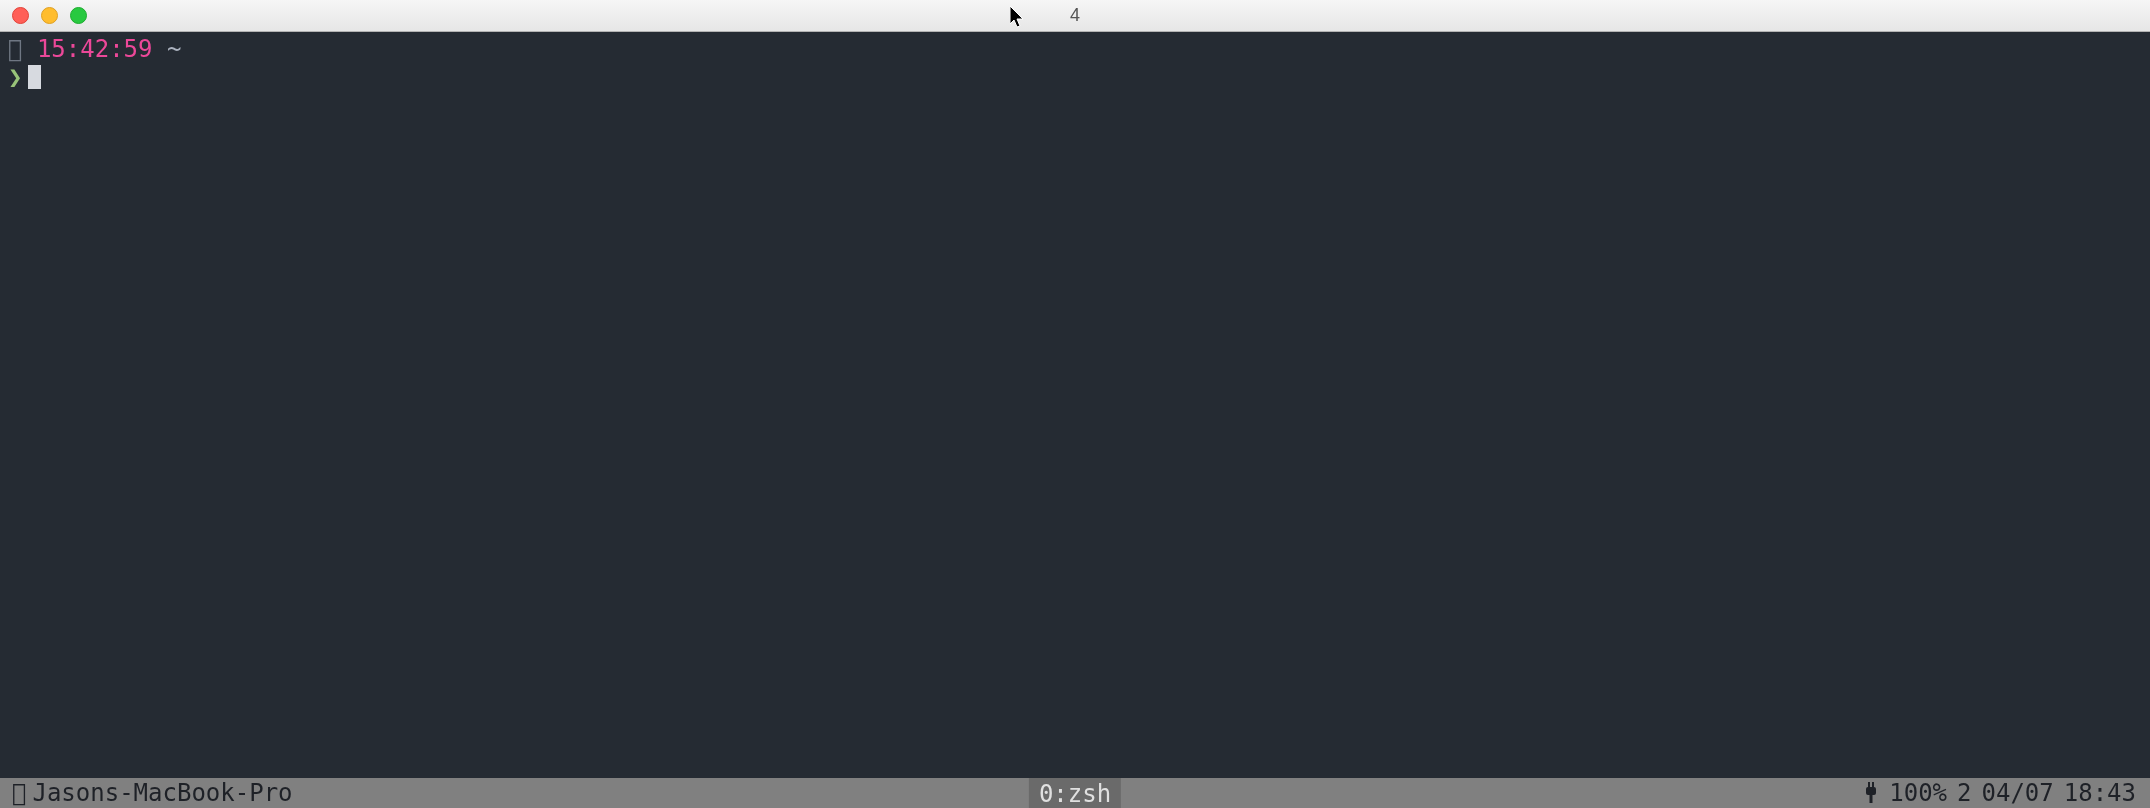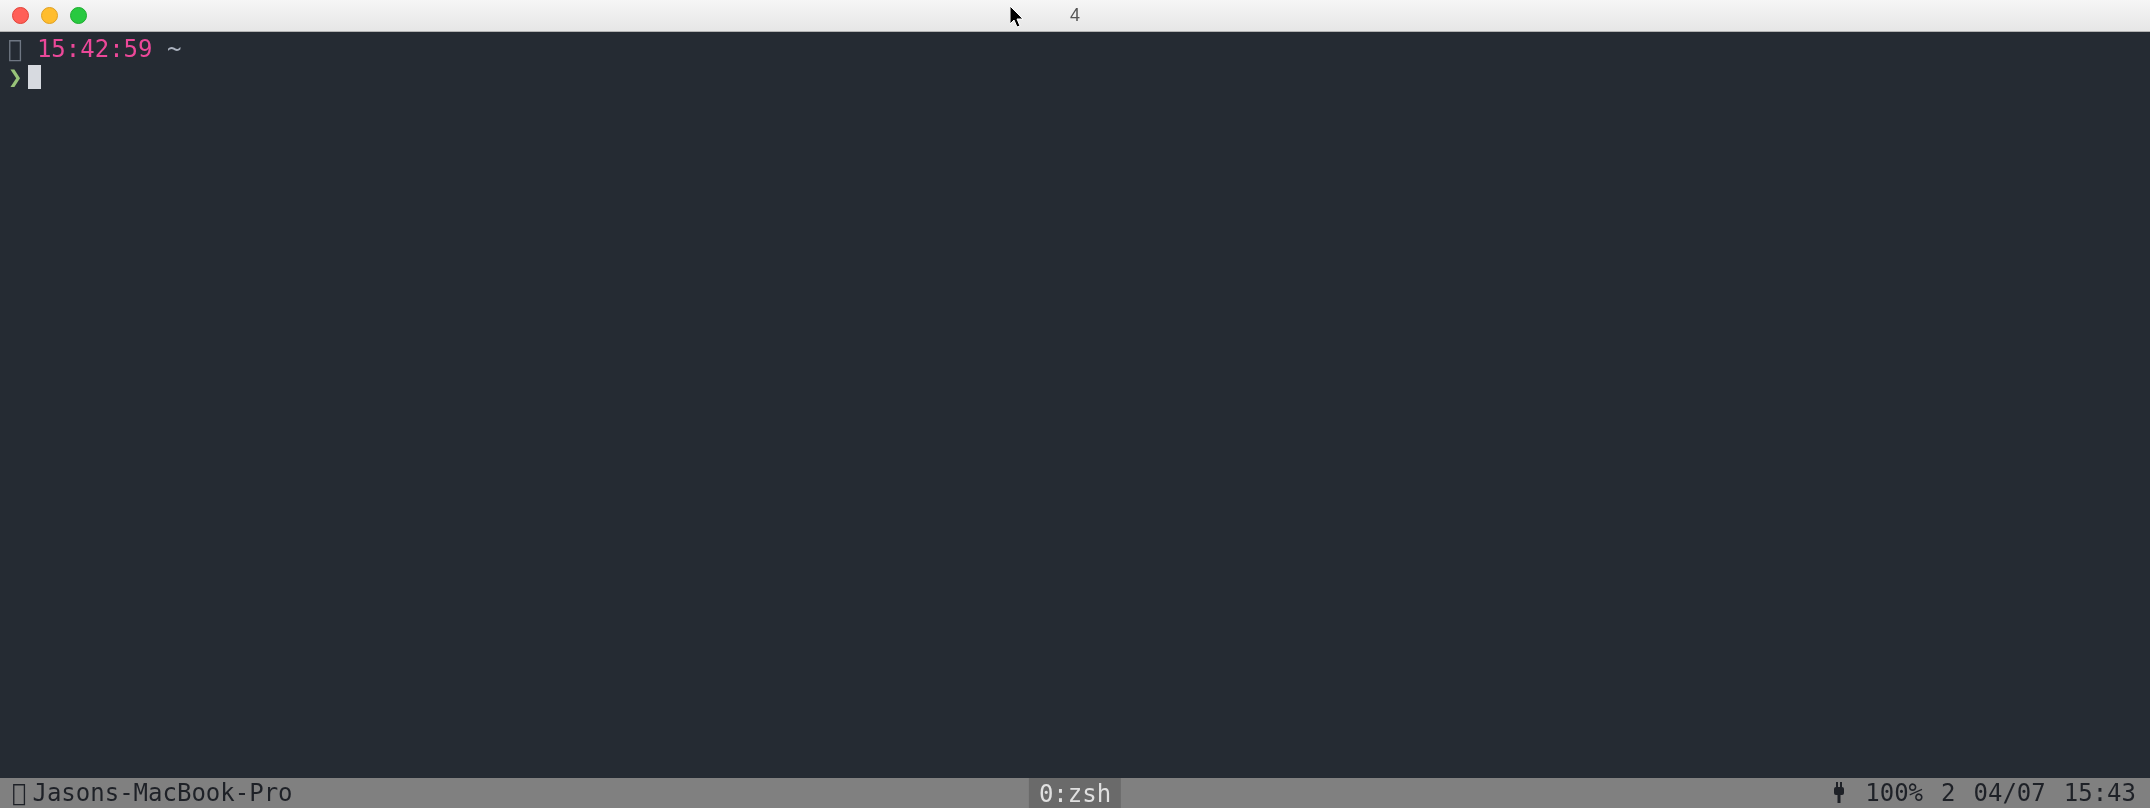--- a/index.html
+++ b/index.html
@@ -148,21 +148,21 @@
       display: flex;
       align-items: flex-end;
       color: #e0e0e0;
     }
     
     .status-right {
       margin-left: auto;
       display: flex;
       align-items: center;
       padding-right: 14px;
-      gap: 18px;
+      gap: 10px;
     }
     
     .plug-icon-svg {
       display: inline-block;
       vertical-align: middle;
     }
   </style>
 </head>
 <body>
 
@@ -201,15 +201,15 @@
   <div class="status-right">
     <svg class="plug-icon-svg" width="16" height="22" viewBox="0 0 16 22">
       <rect x="5" y="0" width="2" height="5" fill="#1e2127"></rect>
       <rect x="9" y="0" width="2" height="5" fill="#1e2127"></rect>
       <rect x="3" y="5" width="10" height="8" rx="2" fill="#1e2127"></rect>
       <rect x="6.5" y="13" width="3" height="8" fill="#1e2127"></rect>
     </svg>
     <span>100%</span>
     <span>2</span>
     <span>04/07</span>
-    <span>15:43</span>
+    <span>18:43</span>
   </div>
 </div>
 
 </body></html>

